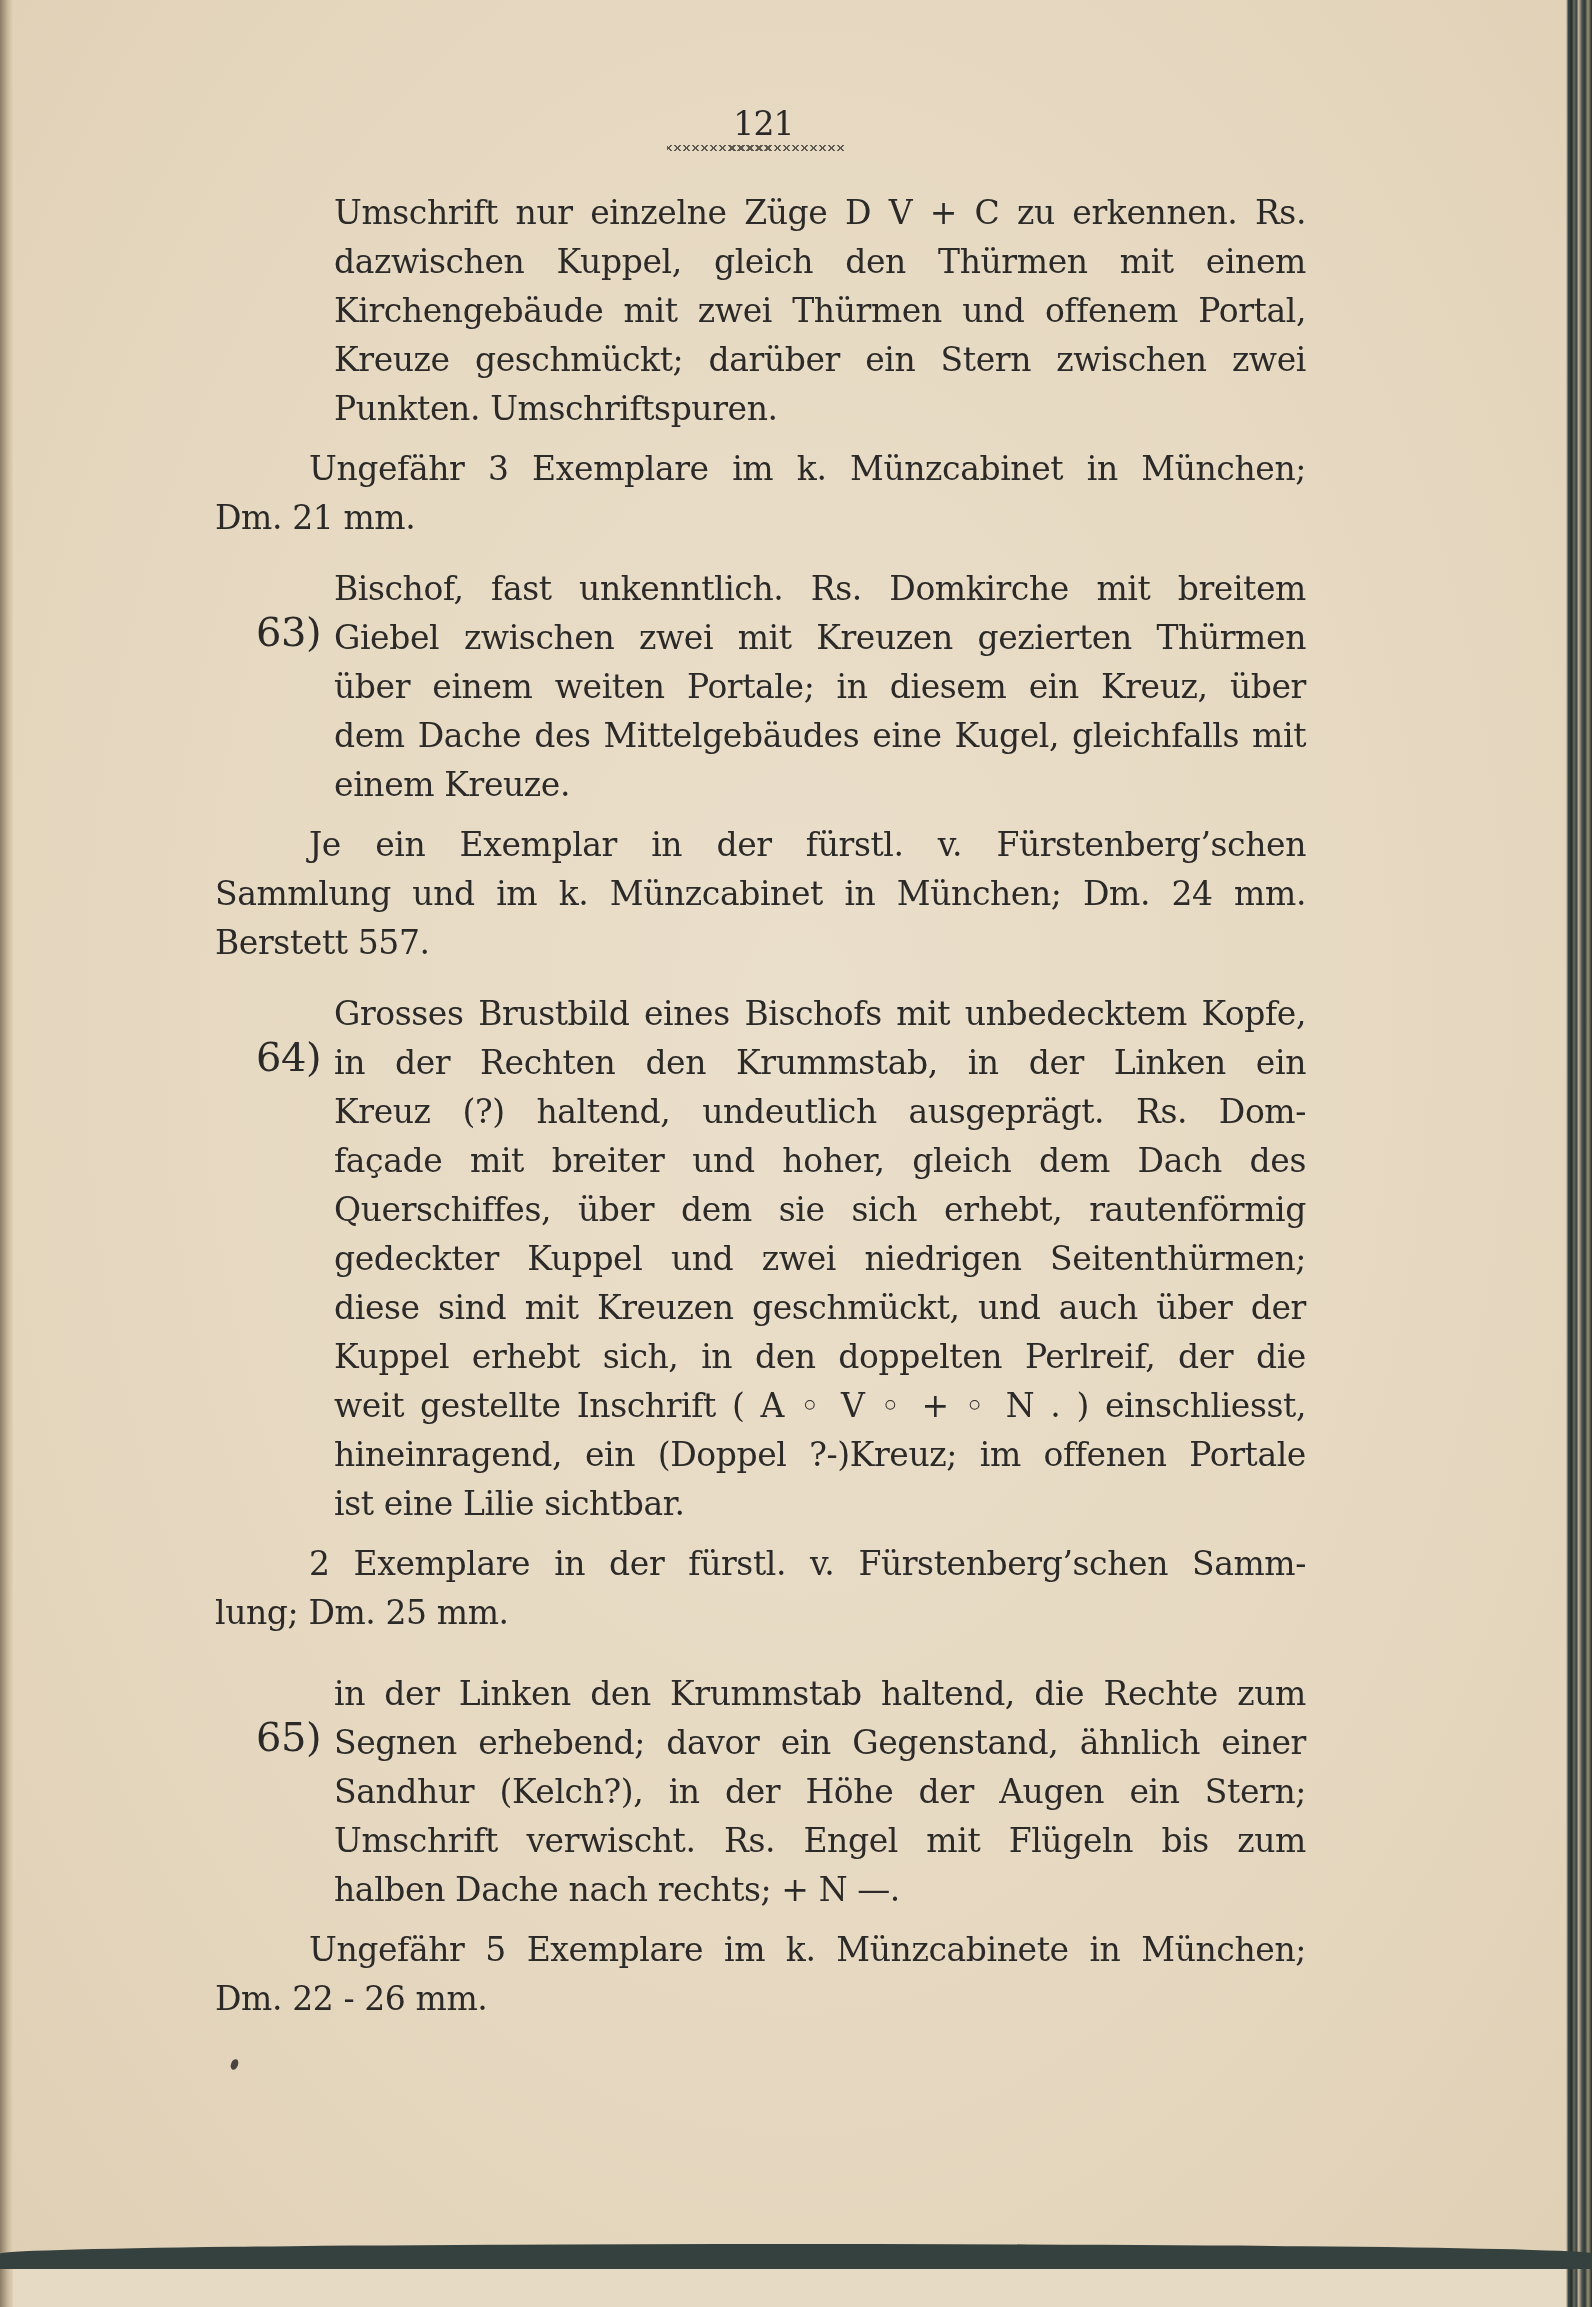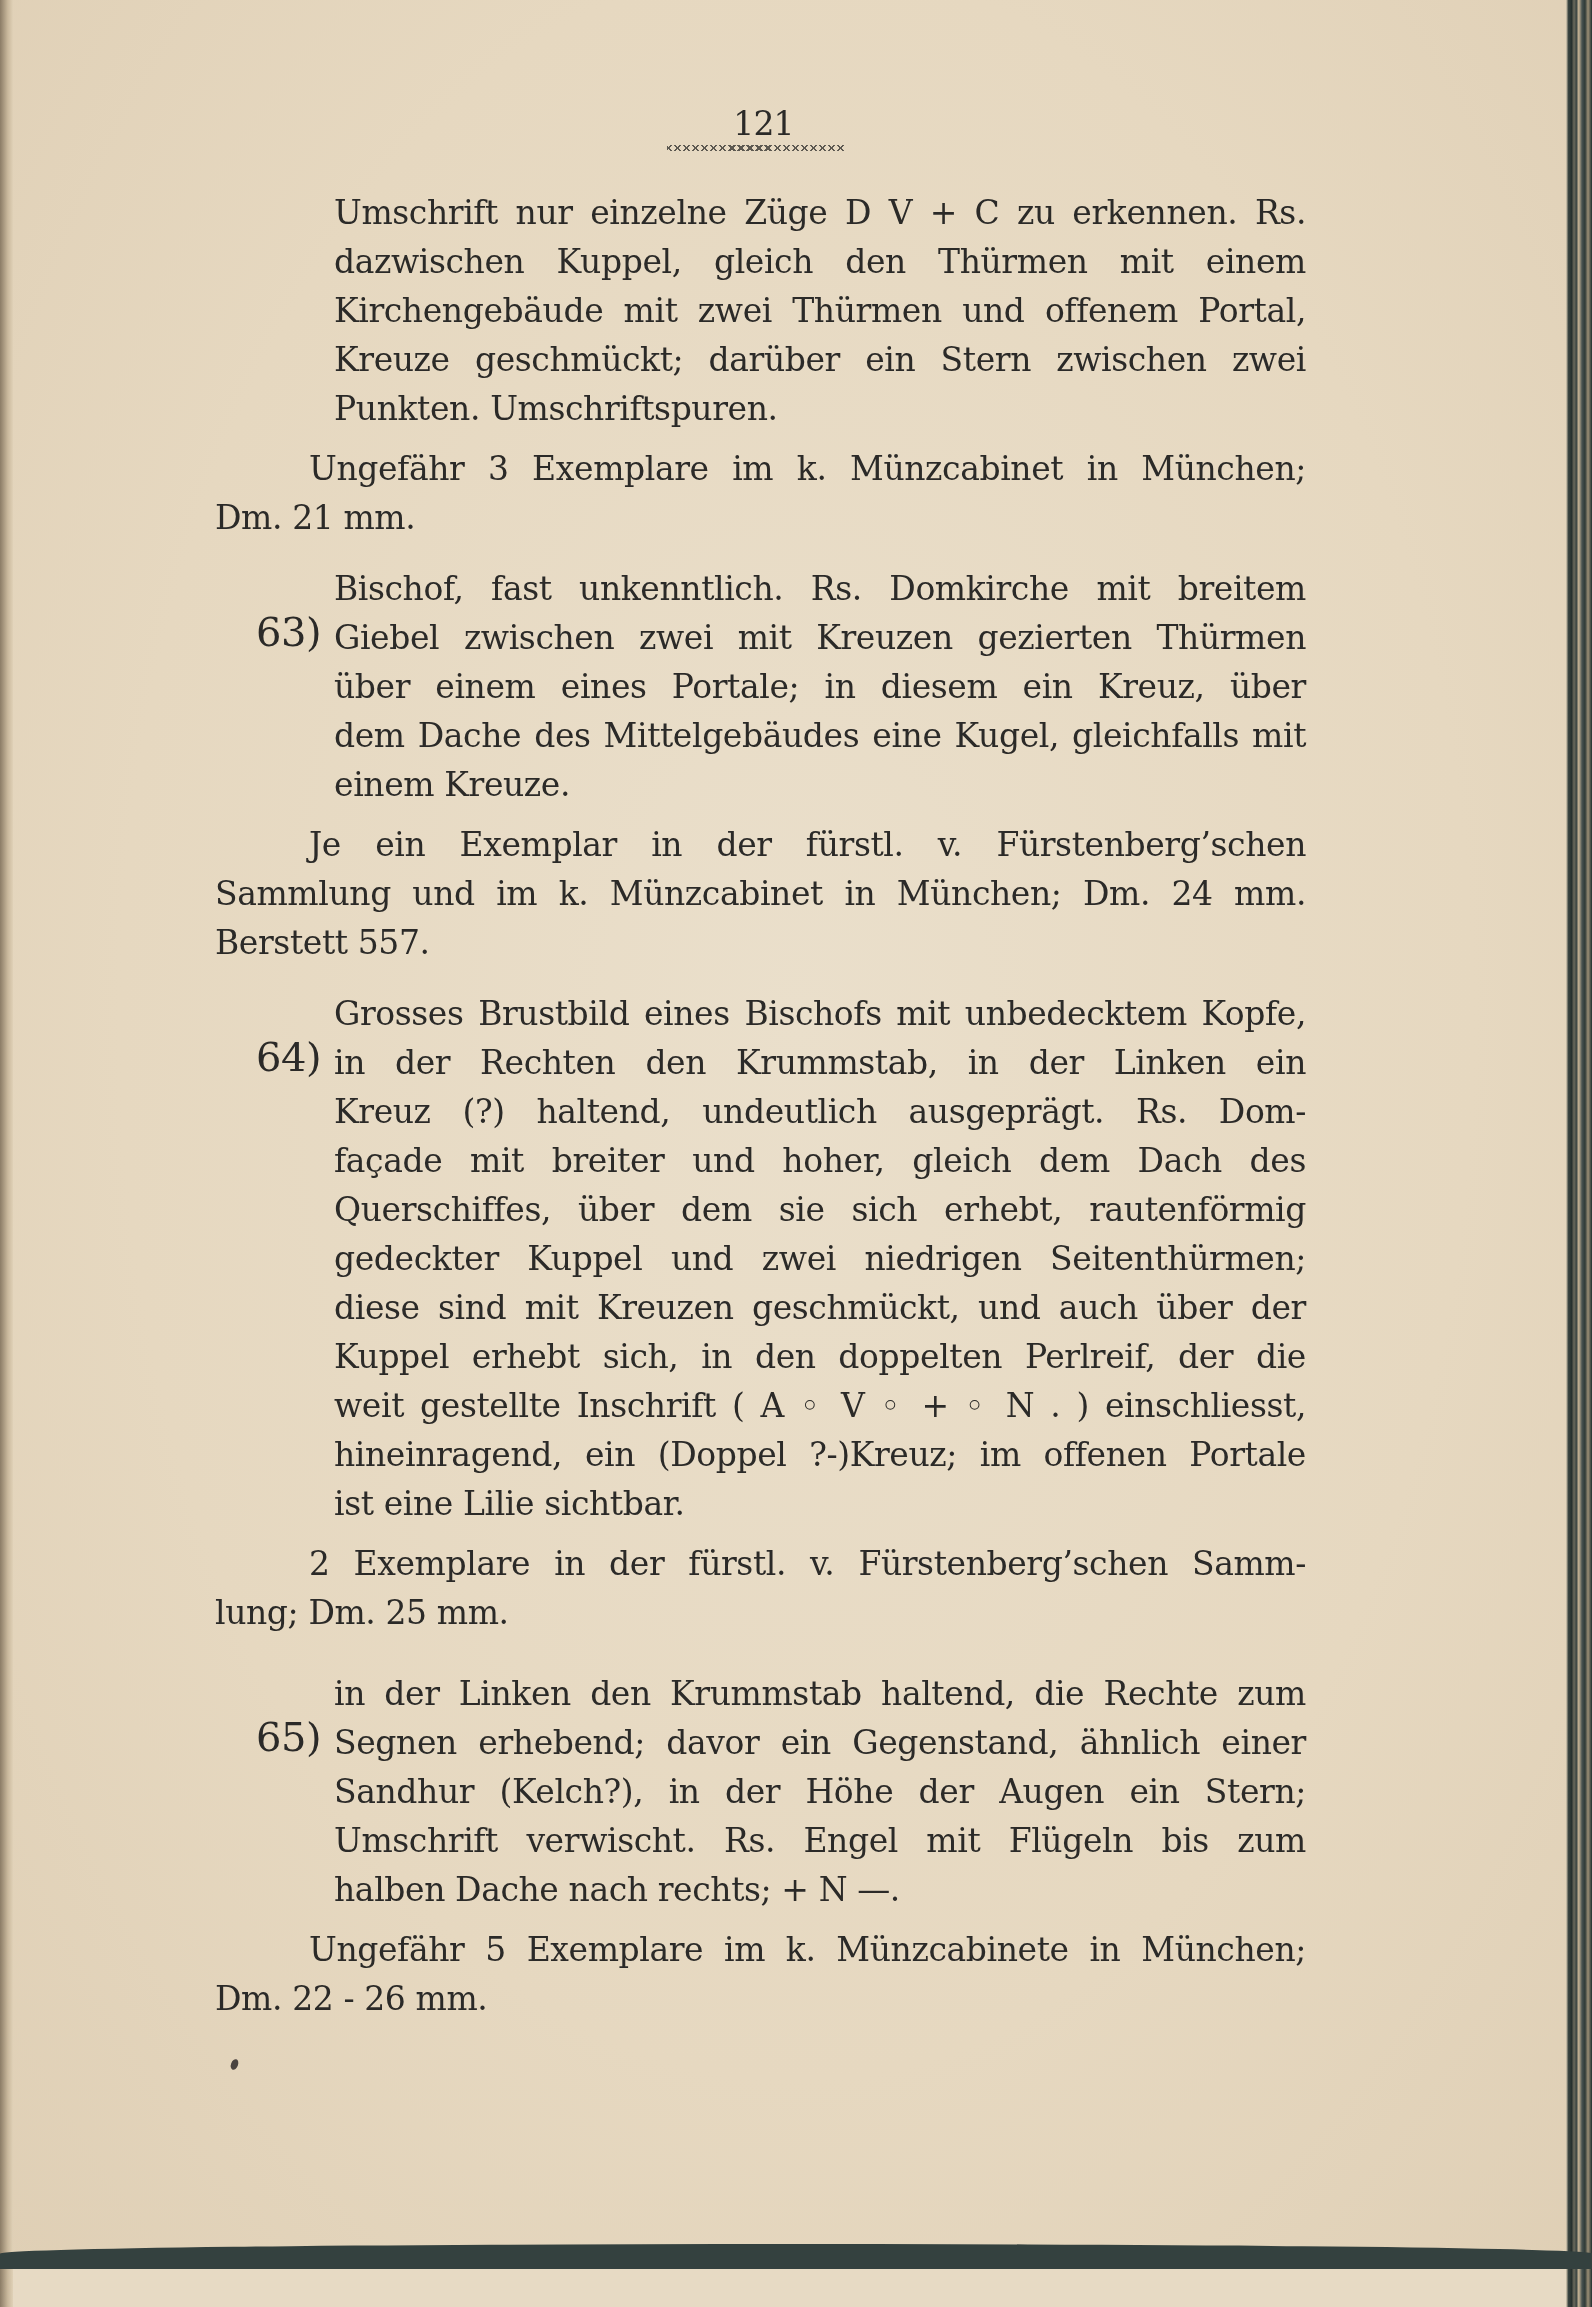--- a/index.html
+++ b/index.html
@@ -136,21 +136,21 @@
       <span class="line last">Dm. 21 mm.</span>
     </div>
 
     <div class="gap-md"></div>
 
     <div class="entry">
       <span class="entry-number">63)</span>
       <div class="block indent-hang">
         <span class="line">Bischof, fast unkenntlich. Rs. Domkirche mit breitem</span>
         <span class="line">Giebel zwischen zwei mit Kreuzen gezierten Thürmen</span>
-        <span class="line">über einem eines Portale; in diesem ein Kreuz, über</span>
+        <span class="line">über einem weiten Portale; in diesem ein Kreuz, über</span>
         <span class="line">dem Dache des Mittelgebäudes eine Kugel, gleichfalls mit</span>
         <span class="line last">einem Kreuze.</span>
       </div>
       <div class="gap-sm"></div>
       <div class="block">
         <span class="line indent-first">Je ein Exemplar in der fürstl. v. Fürstenberg’schen</span>
         <span class="line">Sammlung und im k. Münzcabinet in München; Dm. 24 mm.</span>
         <span class="line last">Berstett 557.</span>
       </div>
     </div>

